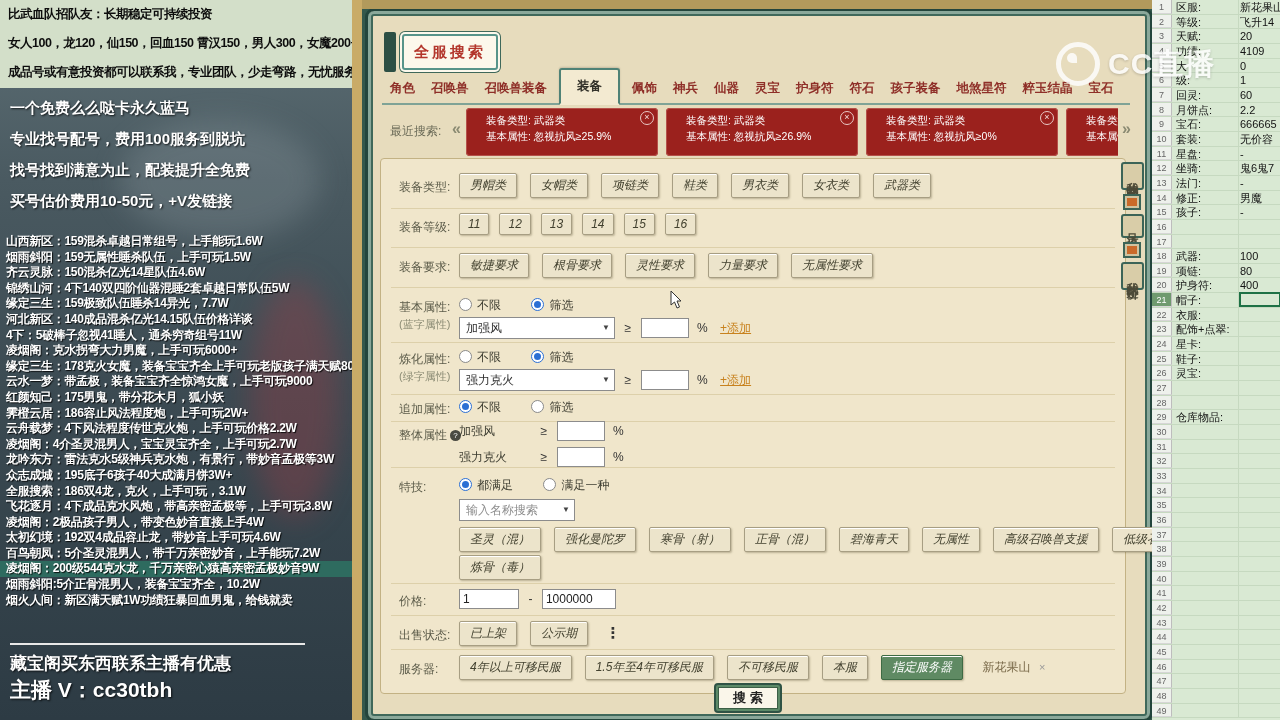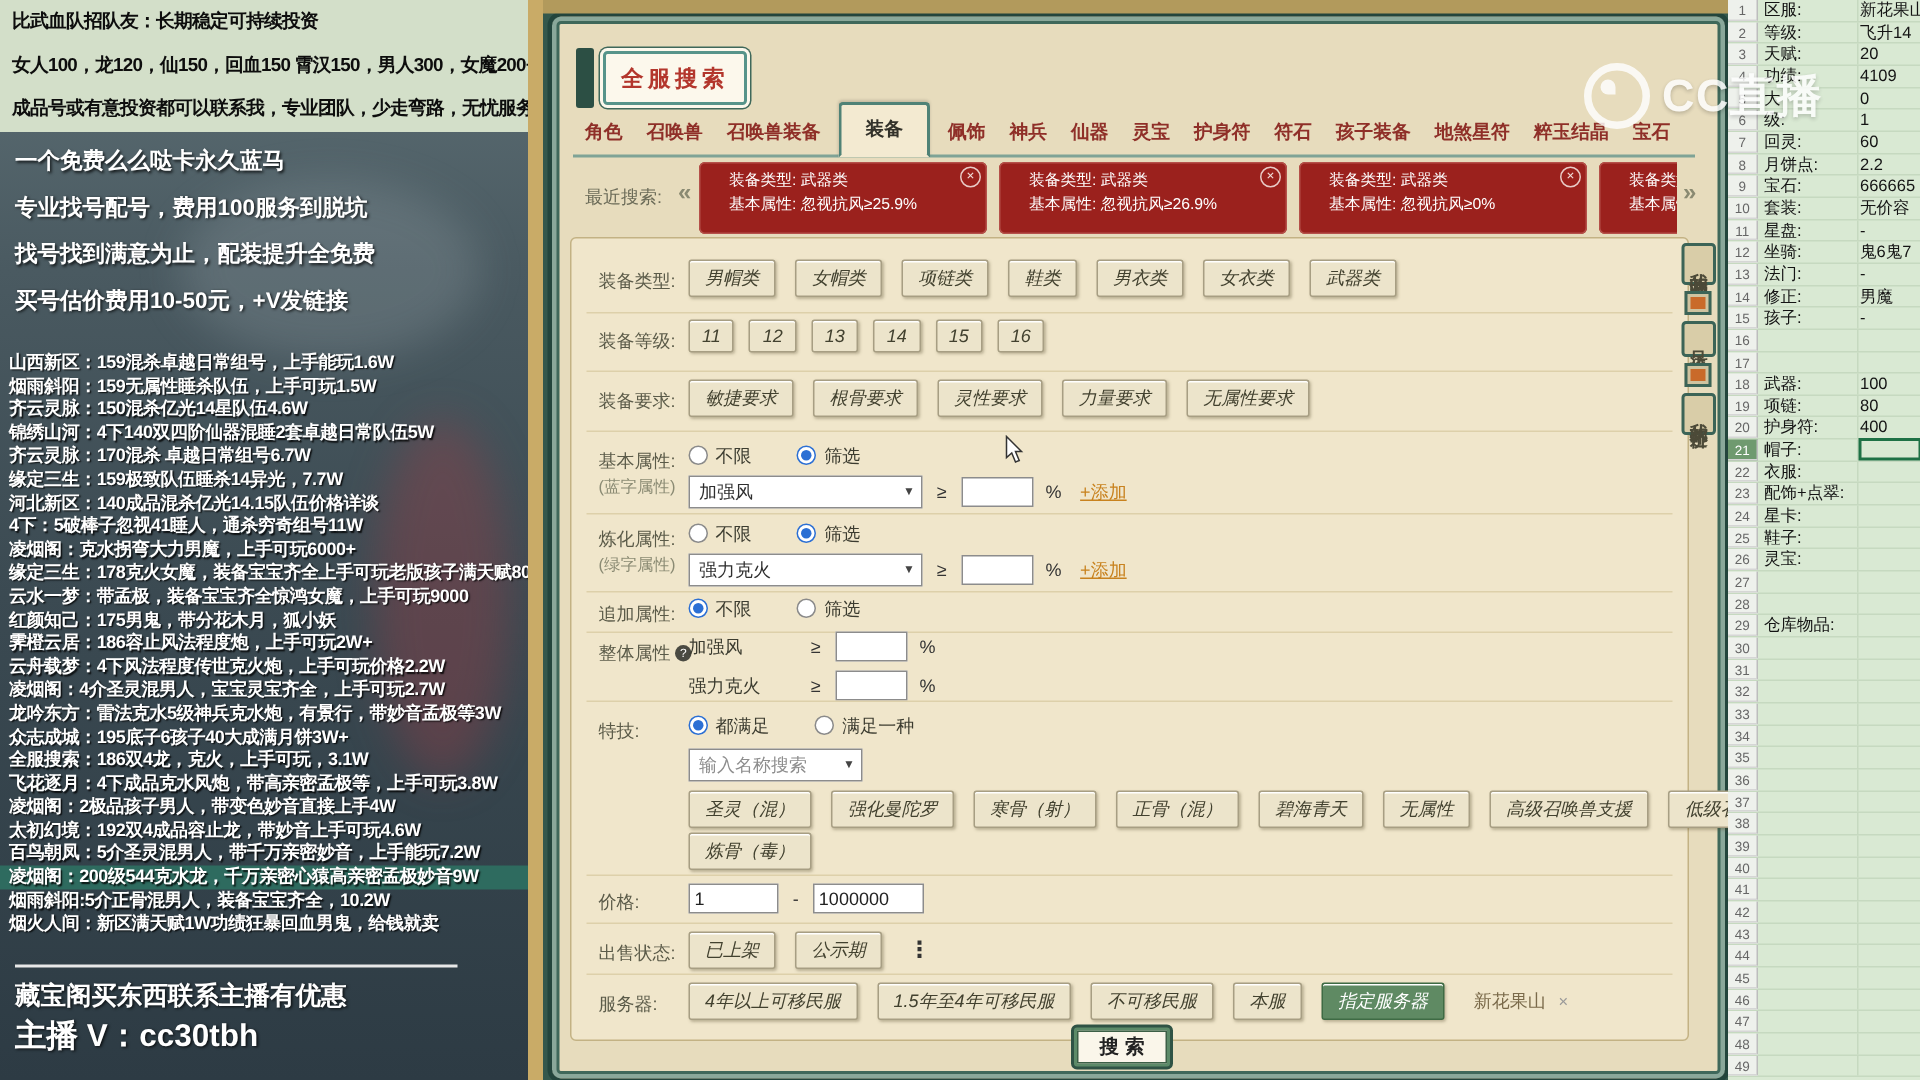--- a/index.html
+++ b/index.html
@@ -132,21 +132,20 @@
       <div class="pl">专业找号配号，费用100服务到脱坑</div>
       <div class="pl">找号找到满意为止，配装提升全免费</div>
       <div class="pl">买号估价费用10-50元，+V发链接</div>
     </div>
   <div id="listings">
 
   <div class="li">山西新区：159混杀卓越日常组号，上手能玩1.6W</div>
       <div class="li">烟雨斜阳：159无属性睡杀队伍，上手可玩1.5W</div>
       <div class="li">齐云灵脉：150混杀亿光14星队伍4.6W</div>
       <div class="li">锦绣山河：4下140双四阶仙器混睡2套卓越日常队伍5W</div>
-      <div class="li">齐云灵脉：170混杀 卓越日常组号6.7W</div>
       <div class="li">缘定三生：159极致队伍睡杀14异光，7.7W</div>
       <div class="li">河北新区：140成品混杀亿光14.15队伍价格详谈</div>
       <div class="li">4下：5破棒子忽视41睡人，通杀穷奇组号11W</div>
       <div class="li">凌烟阁：克水拐弯大力男魔，上手可玩6000+</div>
       <div class="li">缘定三生：178克火女魔，装备宝宝齐全上手可玩老版孩子满天赋8000</div>
       <div class="li">云水一梦：带孟极，装备宝宝齐全惊鸿女魔，上手可玩9000</div>
       <div class="li">红颜知己：175男鬼，带分花木月，狐小妖</div>
       <div class="li">霁橙云居：186容止风法程度炮，上手可玩2W+</div>
       <div class="li">云舟载梦：4下风法程度传世克火炮，上手可玩价格2.2W</div>
       <div class="li">凌烟阁：4介圣灵混男人，宝宝灵宝齐全，上手可玩2.7W</div>

